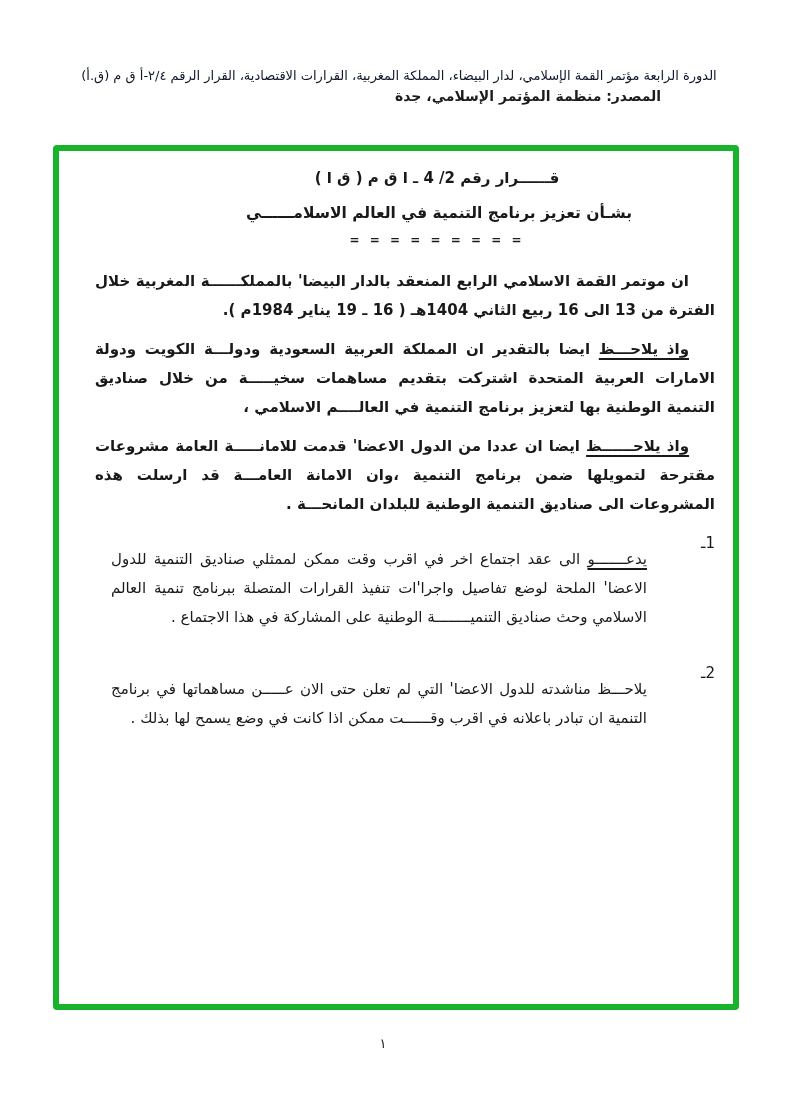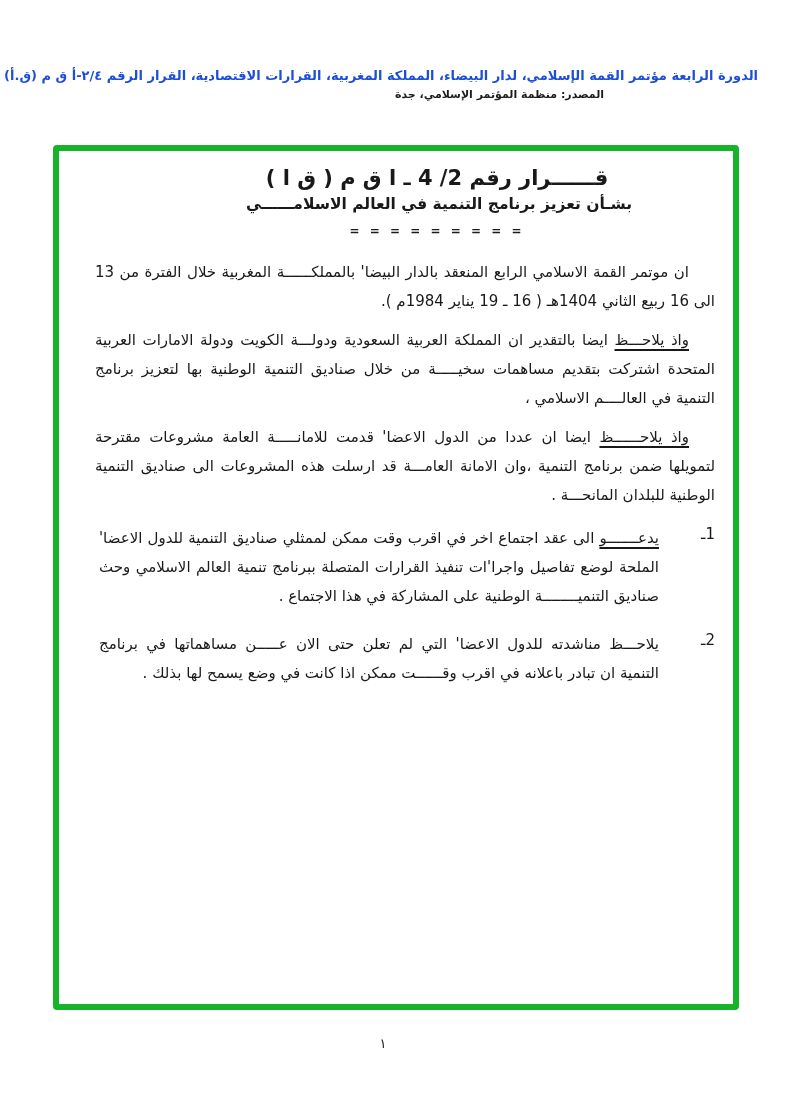--- a/index.html
+++ b/index.html
@@ -7,56 +7,56 @@
     width:798px;height:1106px;
     background:#ffffff;
     position:relative;
     font-family:"DejaVu Sans", sans-serif;
     color:#141414;
     overflow:hidden;
   }
   
   .header{position:absolute;top:68px;left:40px;right:40px;direction:rtl;}
   .header-citation{
-    text-align:center;font-size:13px;font-weight:bold;color:#1d4ed8;
+    text-align:center;font-size:13px;font-weight:normal;color:#0f172a;
     white-space:nowrap;letter-spacing:0.2px;
   }
   .header-source{
-    margin-top:5px;text-align:right;font-size:11px;font-weight:bold;
+    margin-top:5px;text-align:right;font-size:14px;font-weight:bold;
     color:#1c1c1c;padding-left:355px;direction:rtl;text-align:left;
   }
   
   .greenbox{
     position:absolute;left:53px;top:145px;width:674px;height:853px;
     border:6px solid var(--green,#17b32a);border-radius:4px;background:transparent;
   }
   .content{
     position:absolute;top:14px;right:18px;left:36px;
     direction:rtl;font-size:15px;line-height:29px;
     text-align:justify;text-align-last:right;color:#191919;
   }
   .title1{
-    text-align:center;text-align-last:center;font-weight:bold;font-size:21px;
+    text-align:center;text-align-last:center;font-weight:bold;font-size:15px;
     position:relative;left:32px;line-height:26px;
   }
   .title2{
     text-align:center;text-align-last:center;font-weight:bold;font-size:15.5px;
-    position:relative;left:34px;line-height:26px;
+    position:relative;left:34px;line-height:26px;margin-top:9px;
   }
   .divider{
     text-align:center;text-align-last:center;font-weight:bold;font-size:12px;
     letter-spacing:3px;line-height:20px;margin:4px 0 17px;position:relative;left:32px;
     color:#1b1b1b;
   }
-  .para{margin:6px 0 10px;text-indent:26px;}
+  .para{margin:6px 0 10px;text-indent:26px;font-weight:bold;}
   .lead{white-space:nowrap;}
   .lead.u{text-decoration:underline;text-underline-offset:4px;text-decoration-thickness:1.5px;}
   .item{display:flex;margin:2px 0 11px;}
   .item-num{flex:0 0 52px;font-weight:normal;}
-  .item-body{flex:1;margin:4px;}
+  .item-body{flex:1;margin:16px;}
   .pagenum{
     position:absolute;top:1036px;left:0;right:32px;text-align:center;
     font-size:13px;color:#222;
   }
 </style>
 </head>
 <body style="--green: #17b32a;">
 
 <div class="header">
   <div class="header-citation">الدورة الرابعة مؤتمر القمة الإسلامي، لدار البيضاء، المملكة المغربية، القرارات الاقتصادية، القرار الرقم ٢/٤-أ ق م (ق.أ)</div>

